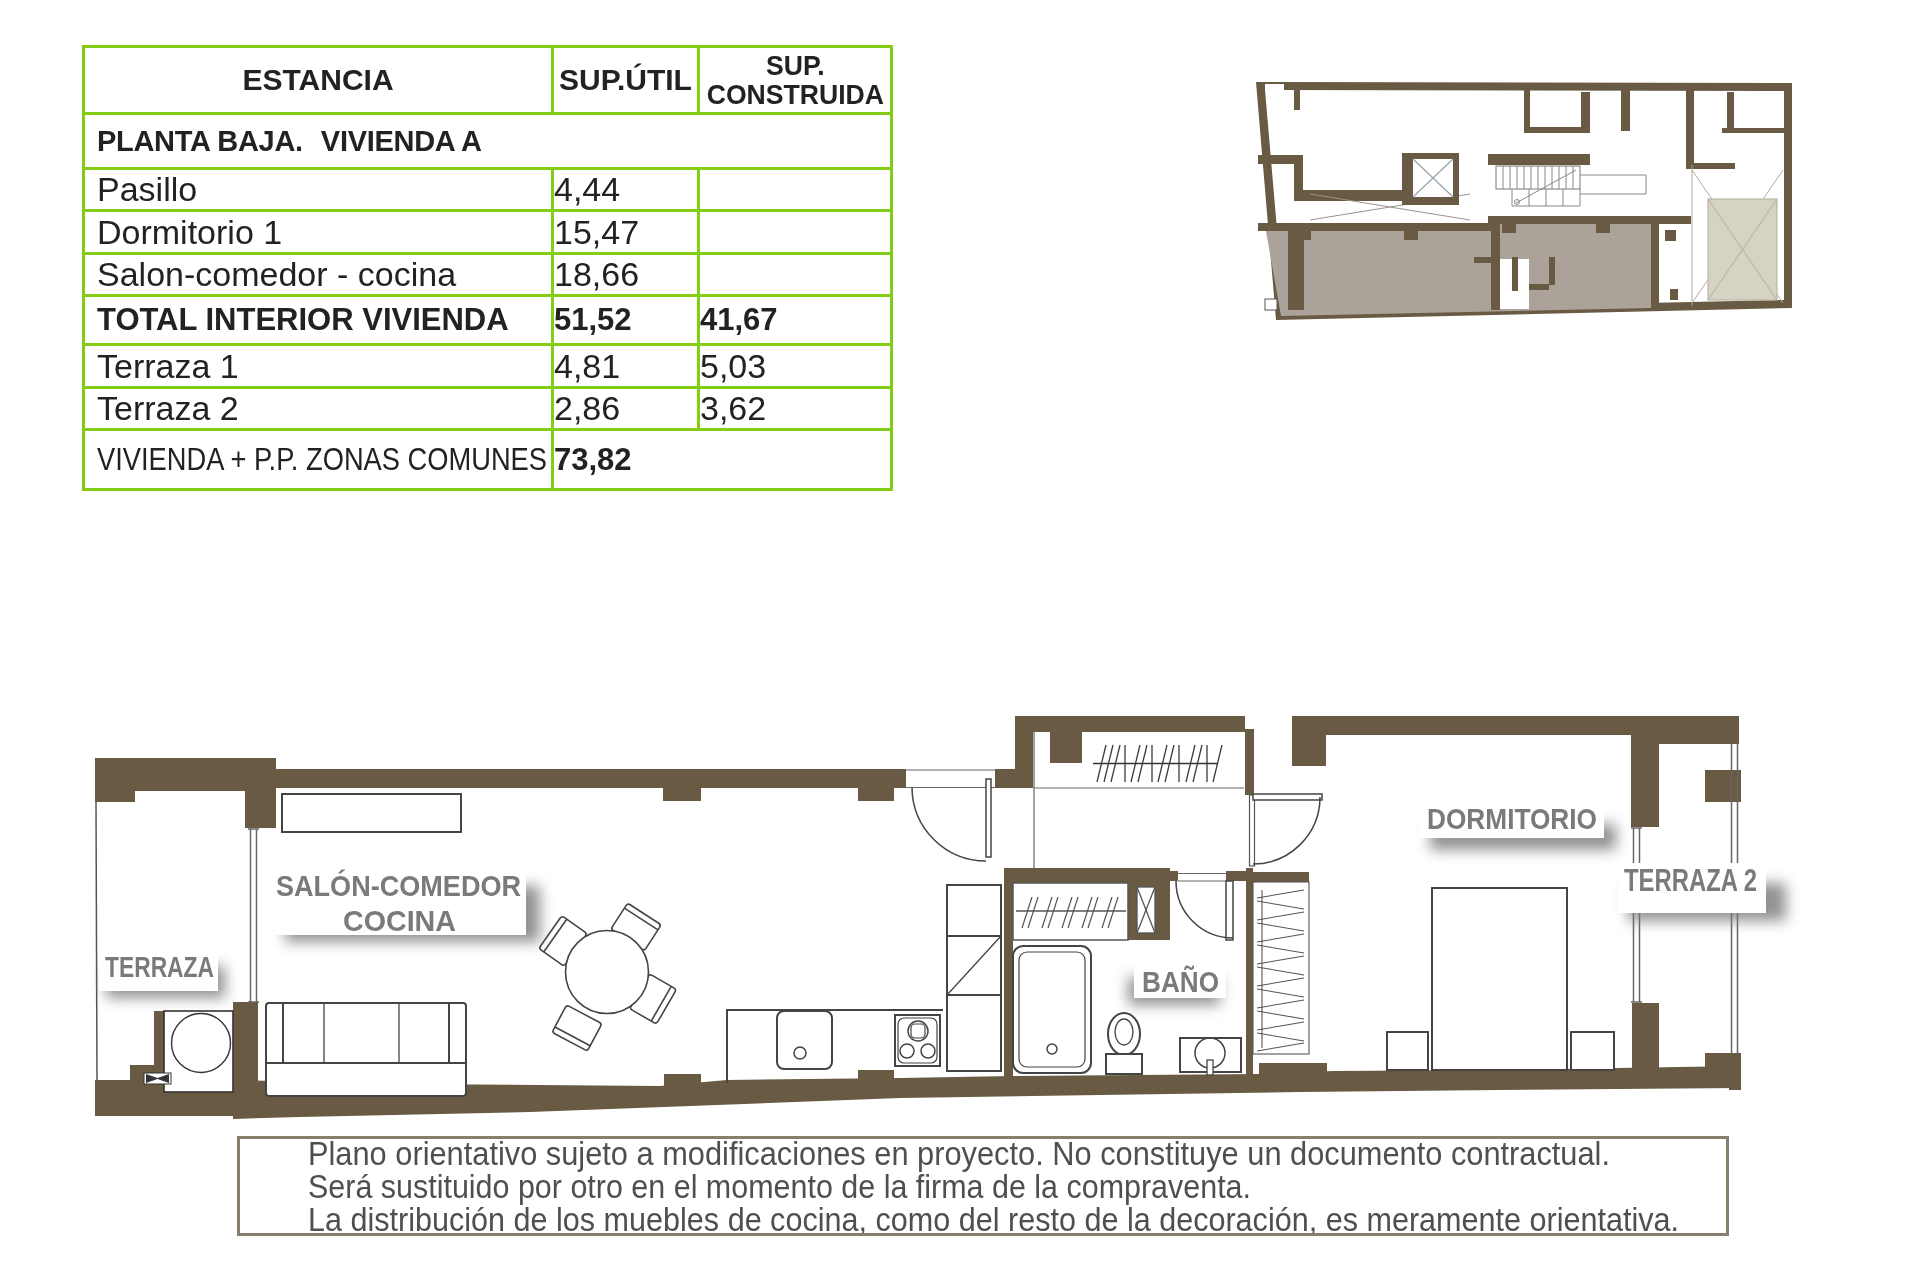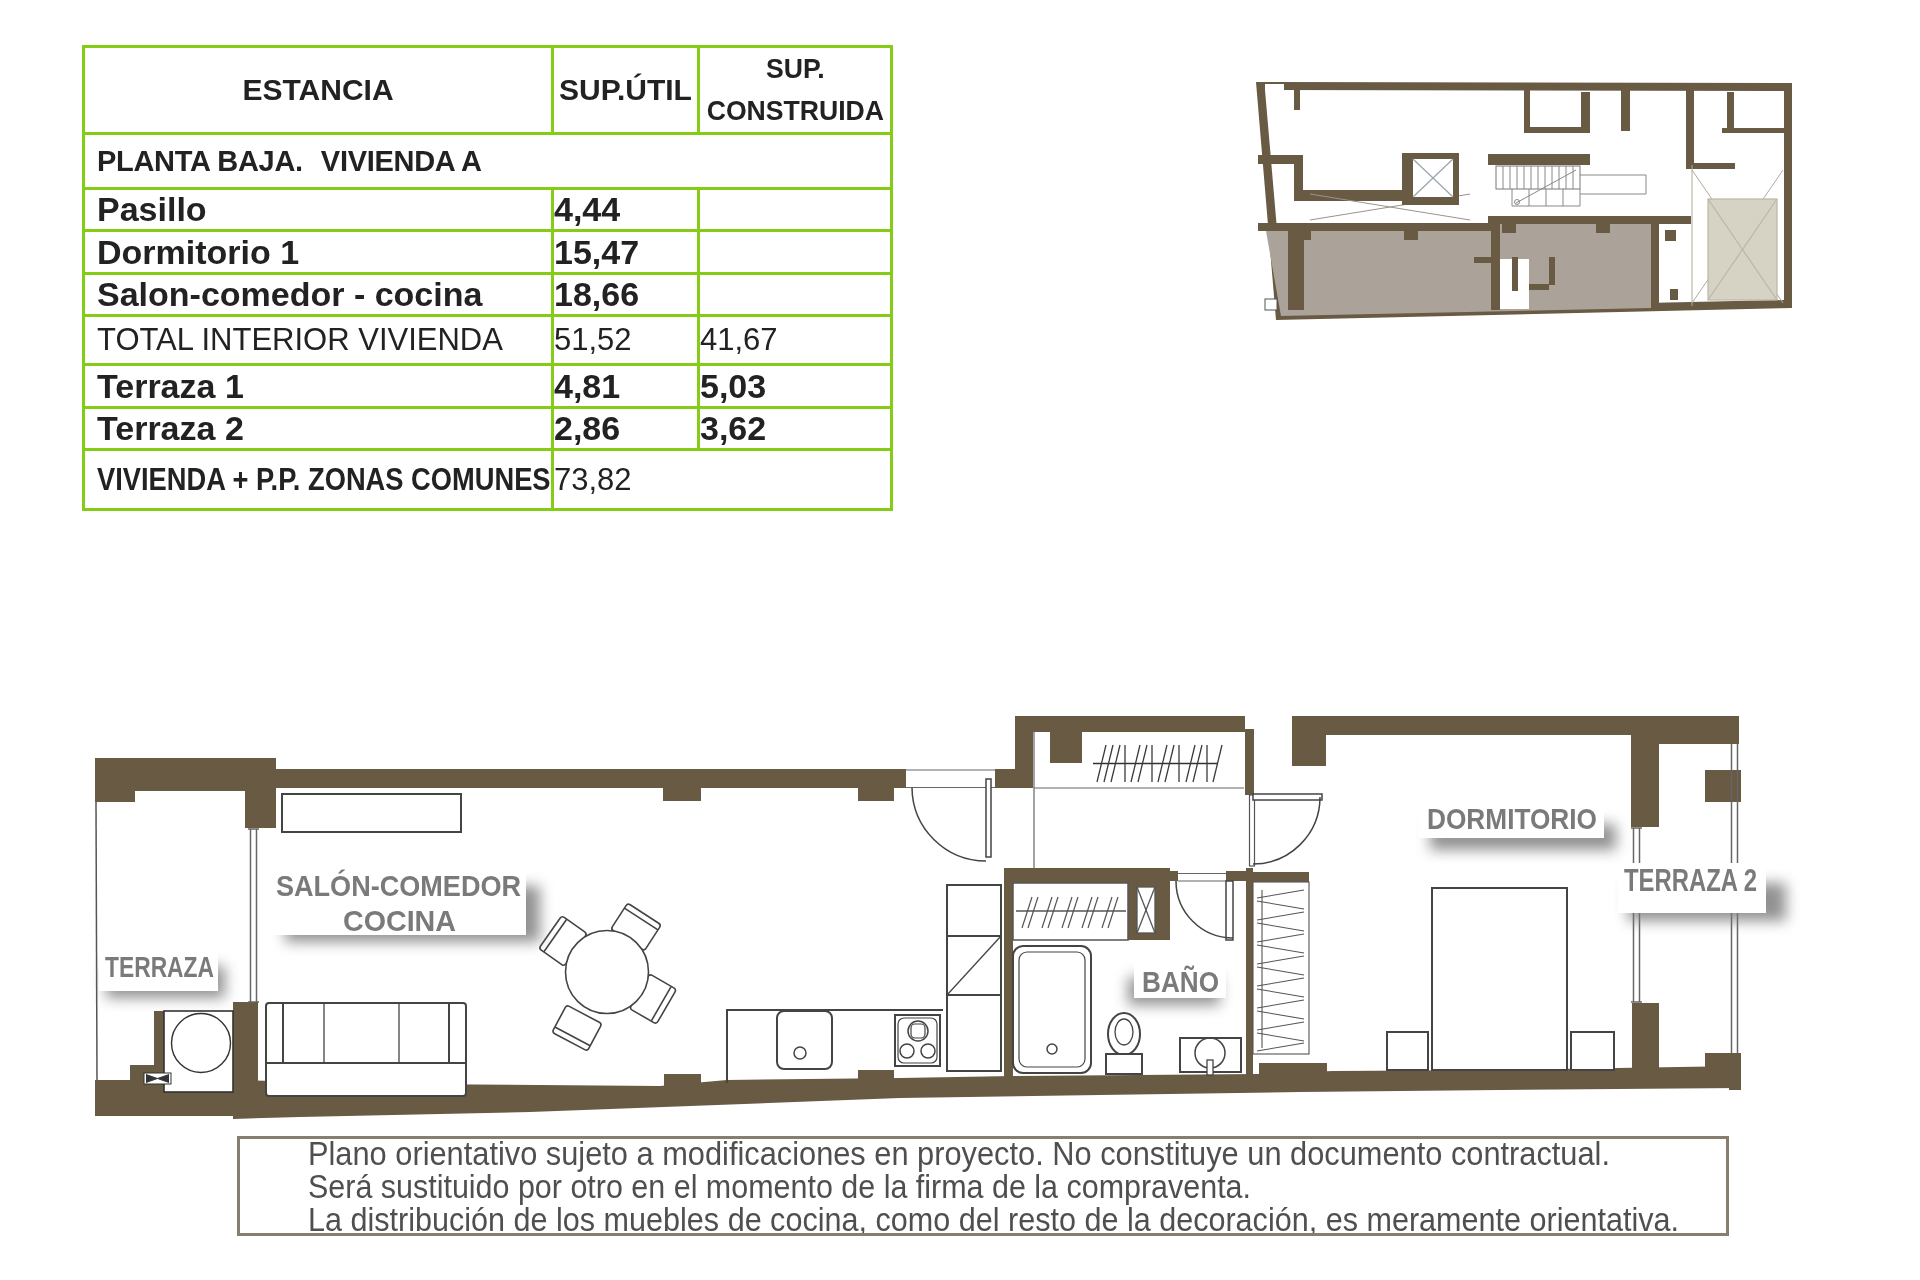--- a/index.html
+++ b/index.html
@@ -1,37 +1,37 @@
 <!DOCTYPE html>
 <html><head><meta charset="utf-8">
 <style>
 html,body{margin:0;padding:0;background:#fff;width:1920px;height:1280px;font-family:"Liberation Sans",sans-serif;}
 #page{position:absolute;left:0;top:0;width:1920px;height:1280px;background:#fff;overflow:hidden;}
 table{border-collapse:collapse;table-layout:fixed;position:absolute;left:82px;top:45px;color:#222;width:808px;}
 td{border:3px solid #84cc16;padding:0 0 0 12px;overflow:hidden;white-space:nowrap;}
 .num{text-align:left;padding:0;}
 .hdr{font-weight:bold;font-size:30px;text-align:center;padding:0;}
-.rm{font-size:34px;font-weight:700;}
-.tot{font-size:31px;font-weight:normal;}
+.rm{font-size:34px;font-weight:400;}
+.tot{font-size:31px;font-weight:bold;}
 #fineprint{position:absolute;left:237px;top:1136px;width:1492px;height:100px;border:3px solid #877e6e;box-sizing:border-box;color:#4f4f4f;font-size:33px;line-height:33px;}
 </style></head>
 <body>
 <div id="page">
 
 <table>
 <colgroup>
         <col style="width:469px">
         <col style="width:146px">
         <col style="width:193px">
       </colgroup>
 <tbody>
         <tr style="height:67px">
           <td class="hdr">ESTANCIA</td>
           <td class="hdr">SUP.ÚTIL</td>
-          <td class="hdr" style="font-size:28px;line-height:42px;padding:0;"><span style="display:inline-block;transform:scaleX(.95);white-space:nowrap;">SUP.<br>CONSTRUIDA</span></td>
+          <td class="hdr" style="font-size:28px;line-height:29px;padding:0;"><span style="display:inline-block;transform:scaleX(.95);white-space:nowrap;">SUP.<br>CONSTRUIDA</span></td>
         </tr>
 <tr style="height:55px">
           <td colspan="3" style="font-weight:bold;font-size:29px;letter-spacing:-0.3px;">PLANTA BAJA.<span style="display:inline-block;width:18px;"></span>VIVIENDA A</td>
         </tr>
 <tr style="height:42px">
           <td class="rm">Pasillo</td>
           <td class="rm num">4,44</td>
           <td></td>
         </tr>
 <tr style="height:43px">

